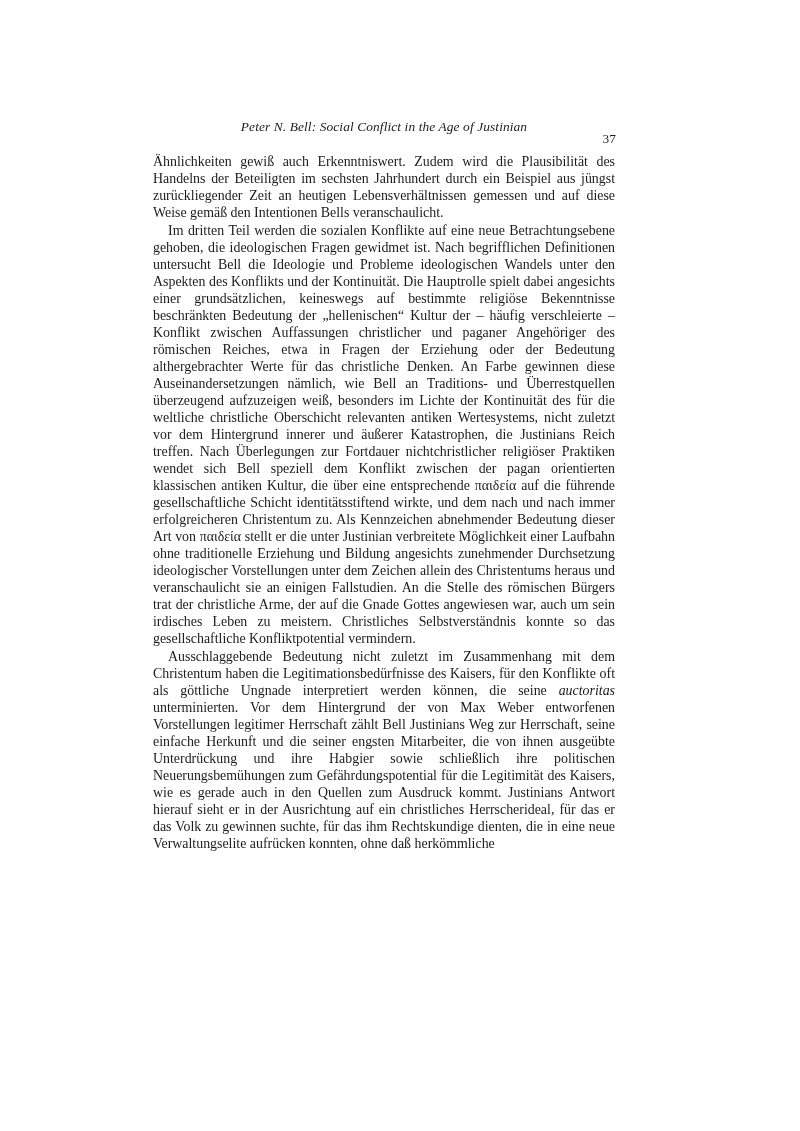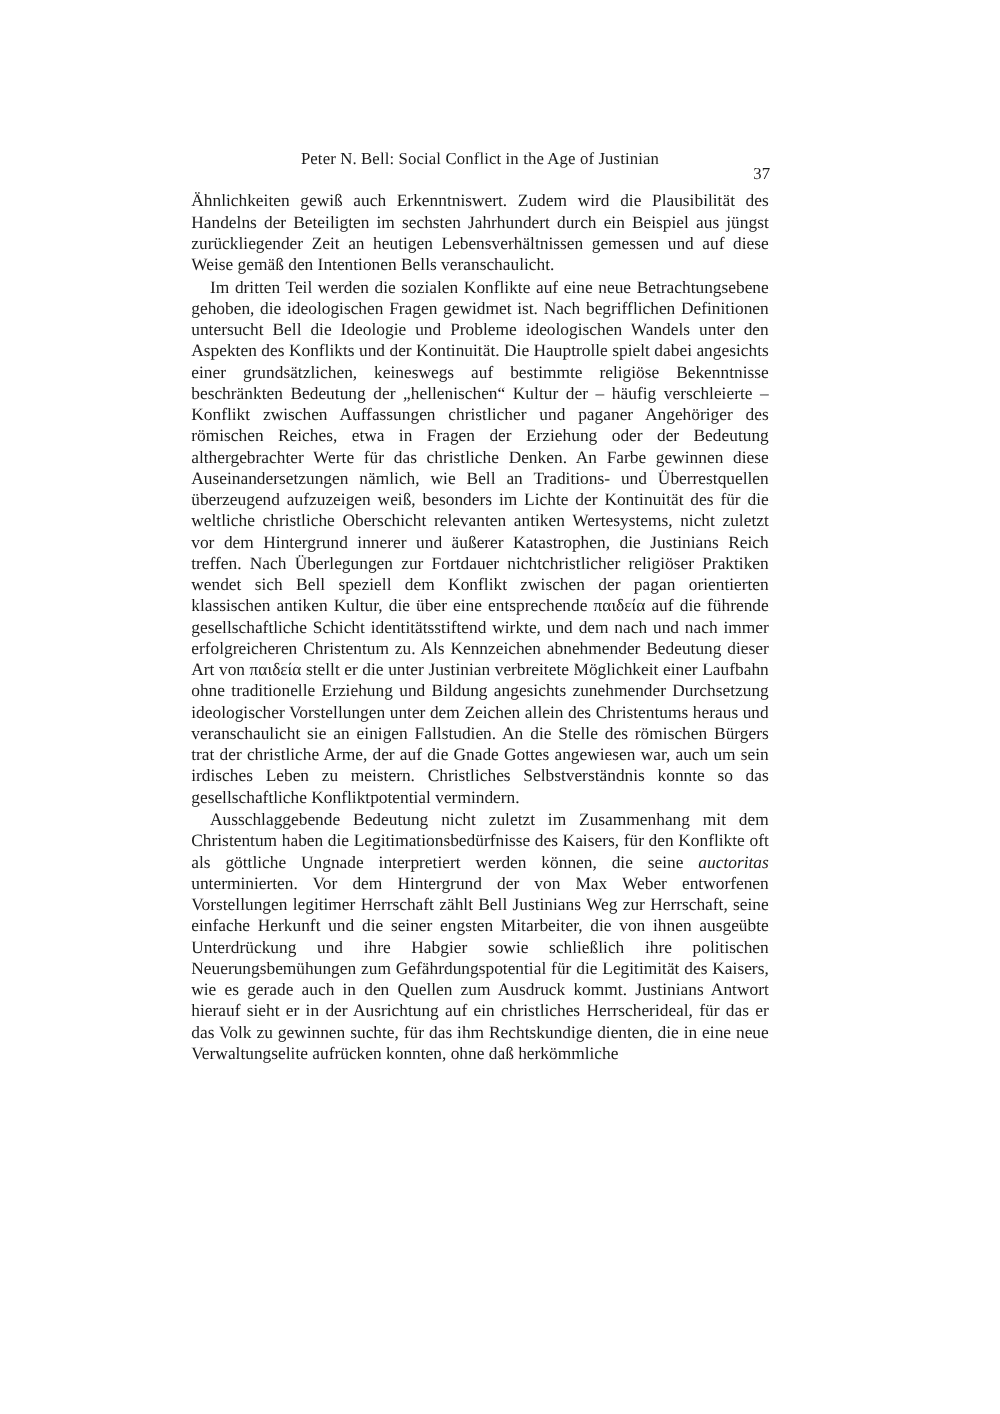--- a/index.html
+++ b/index.html
@@ -28,20 +28,21 @@
     top: 118px;
     width: 464px;
     height: 17px;
     font-size: 13.4px;
     line-height: 17px;
   }
   .running-title {
     display: block;
     text-align: center;
     letter-spacing: 0.1px;
+    font-style: italic;
   }
   .page-num {
     position: absolute;
     right: 0;
     top: 12px;
     text-align: left;
   }
   .body-text {
     position: absolute;
     left: 152px;

